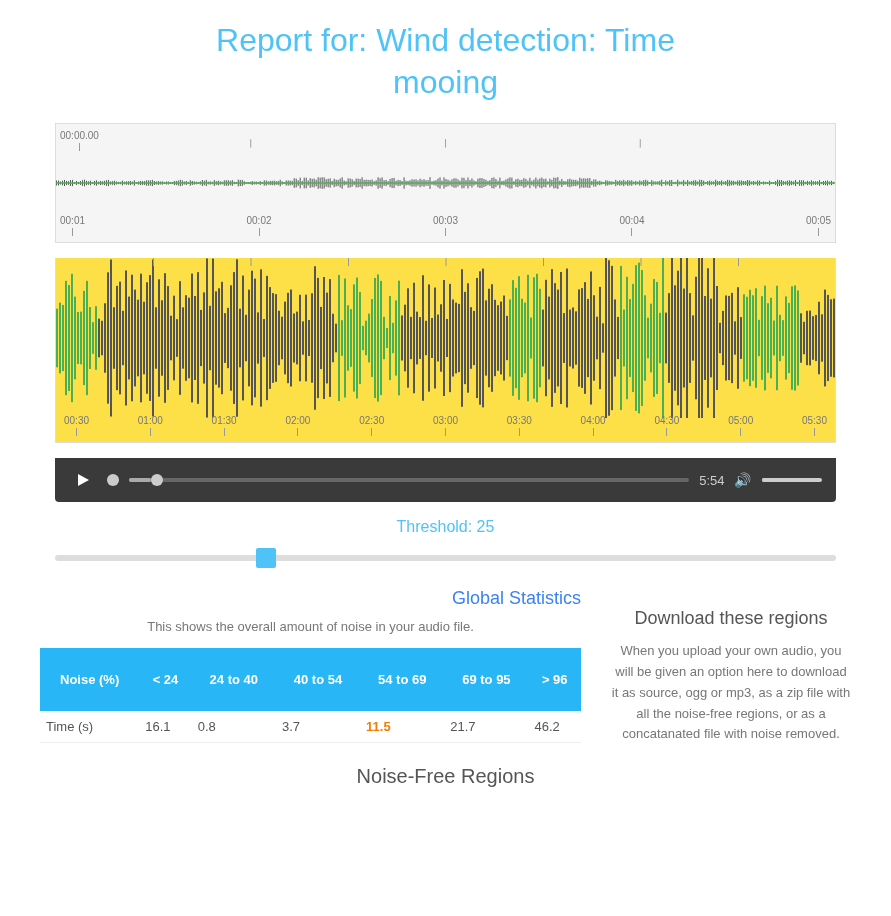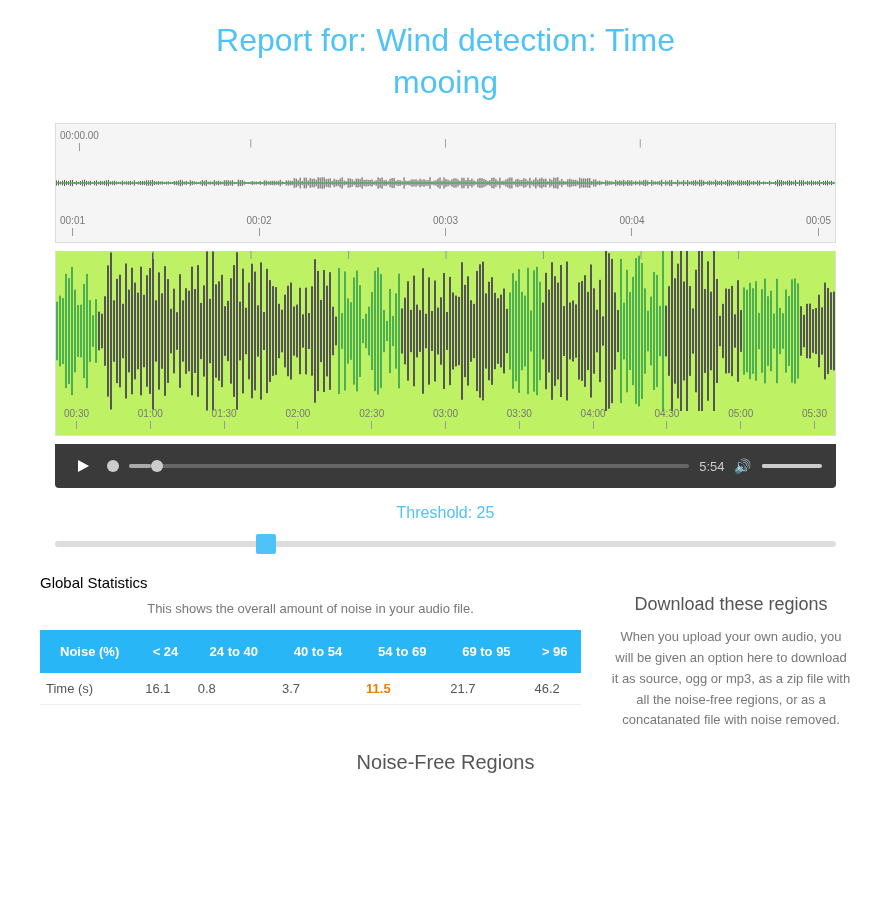--- a/index.html
+++ b/index.html
@@ -93,22 +93,22 @@
       position: absolute;
       bottom: 6px;
       left: 0; right: 0;
       display: flex;
       justify-content: space-between;
       padding: 0 4px;
     }
 
     
     .waveform-detail {
-      margin: 8px 55px;
-      background: #bef264;
+      margin: 15px 55px;
+      background: #fde047;
       border: 1px solid #ddd;
       border-top: none;
       height: 185px;
       position: relative;
       overflow: hidden;
     }
 
     .detail-wave {
       position: absolute;
       top: 0; left: 0; right: 0;
@@ -244,43 +244,43 @@
       display: flex;
       margin: 20px 40px;
       gap: 30px;
     }
 
     .stats-section {
       flex: 1;
     }
 
     .stats-title {
-      text-align: left;
-      font-size: 15px;
-      color: #000000;
+      text-align: right;
+      font-size: 18px;
+      color: #3b82f6;
       margin-bottom: 10px;
       font-weight: 400;
     }
 
     .stats-subtitle {
       text-align: center;
       font-size: 13px;
       color: #777;
       margin-bottom: 14px;
     }
 
     .stats-table {
       width: 100%;
       border-collapse: collapse;
     }
 
     .stats-table th {
       background: #29b6f6;
       color: white;
-      padding: 14px 6px;
+      padding: 24px 6px;
       font-size: 13px;
       font-weight: 600;
       text-align: center;
     }
 
     .stats-table td {
       padding: 8px 6px;
       font-size: 13px;
       color: #555;
       border-bottom: 1px solid #eee;

